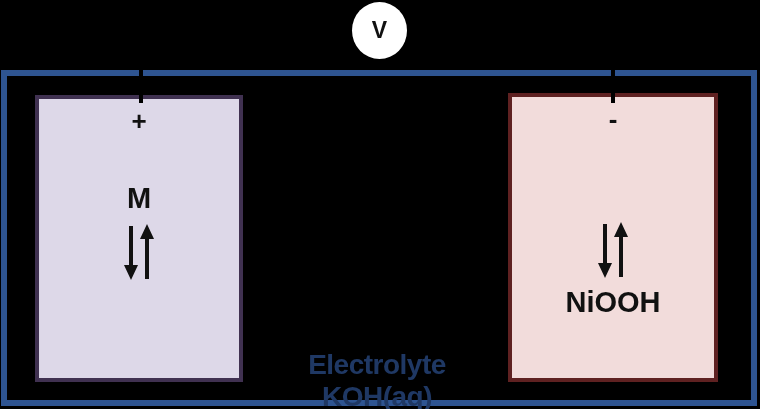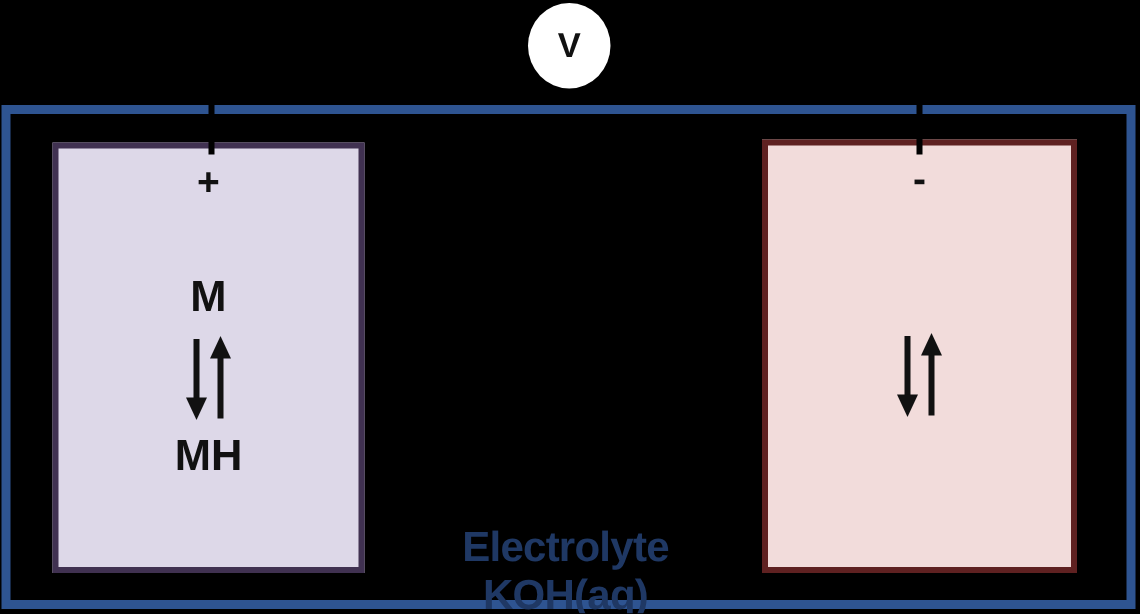--- a/index.html
+++ b/index.html
@@ -149,30 +149,30 @@
     <div class="polarity">+</div>
     <div class="species-top">M</div>
     <div class="arrows">
       <svg width="40" height="58" viewBox="0 0 40 58" aria-hidden="true">
         <line x1="12" y1="3" x2="12" y2="45" stroke="#111111" stroke-width="4"></line>
         <polygon points="5,42 19,42 12,57" fill="#111111"></polygon>
         <line x1="28" y1="13" x2="28" y2="56" stroke="#111111" stroke-width="4"></line>
         <polygon points="21,16 35,16 28,1" fill="#111111"></polygon>
       </svg>
     </div>
-    <div class="species-bottom">MH</div>
   </div>
 
   <div class="electrode right">
     <div class="polarity">-</div>
     <div class="arrows">
       <svg width="40" height="58" viewBox="0 0 40 58" aria-hidden="true">
         <line x1="12" y1="3" x2="12" y2="45" stroke="#111111" stroke-width="4"></line>
         <polygon points="5,42 19,42 12,57" fill="#111111"></polygon>
         <line x1="28" y1="13" x2="28" y2="56" stroke="#111111" stroke-width="4"></line>
         <polygon points="21,16 35,16 28,1" fill="#111111"></polygon>
       </svg>
     </div>
+    <div class="species-bottom">NiOOH</div>
   </div>
 
   <div class="electrolyte-label">Electrolyte KOH(aq)</div>
 
 </div>
 
 </body></html>

